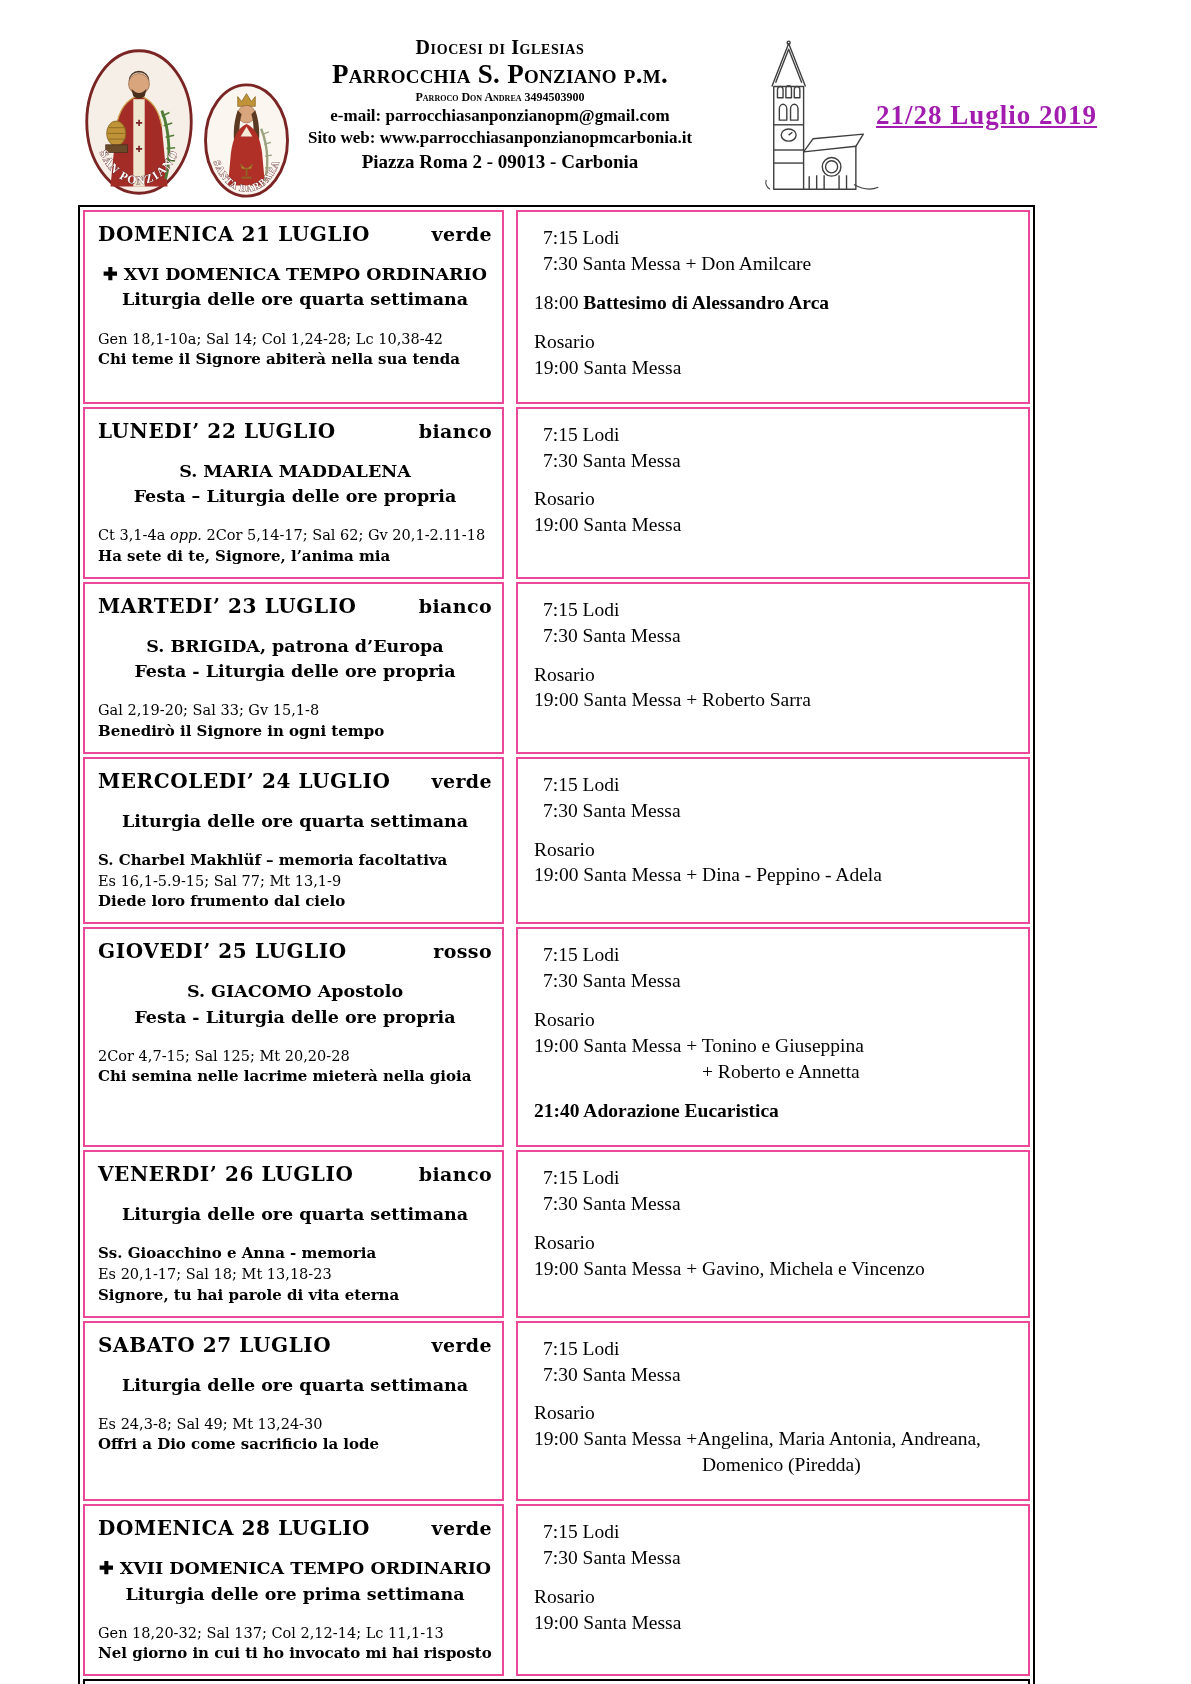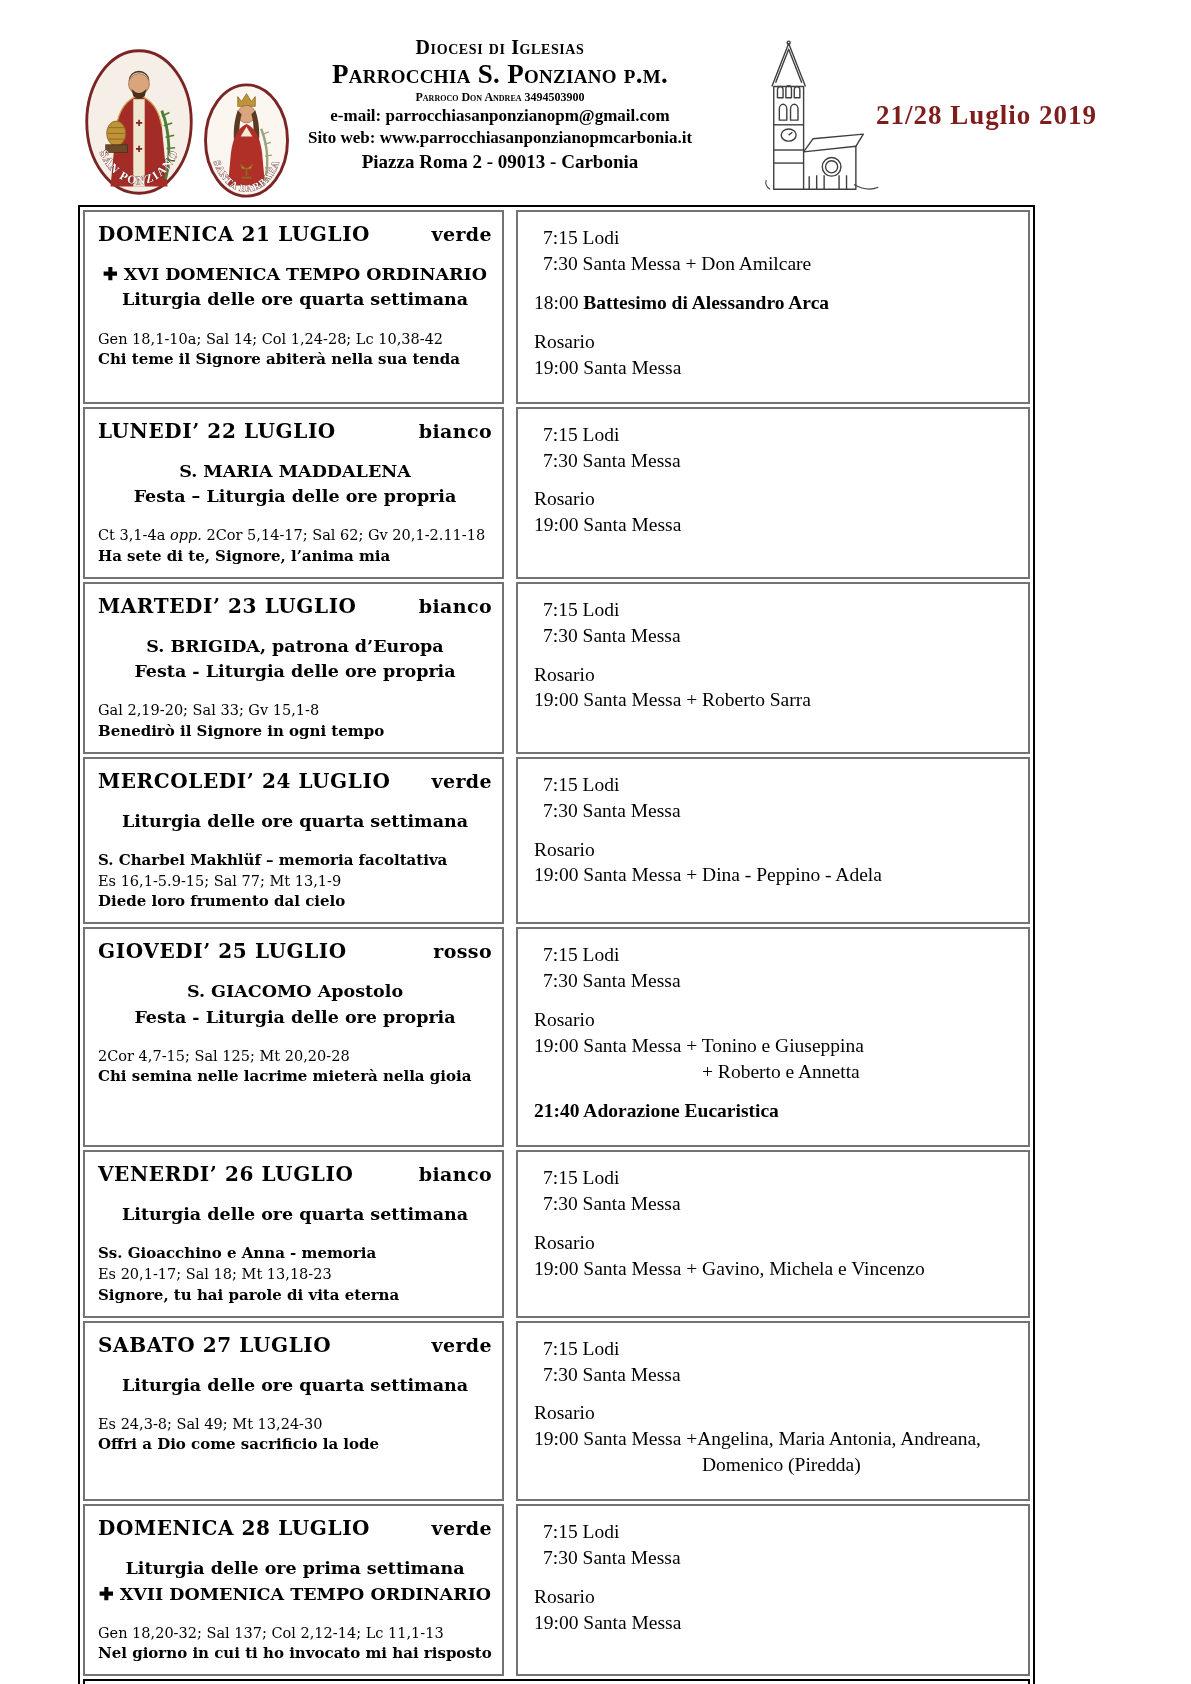--- a/index.html
+++ b/index.html
@@ -18,29 +18,29 @@
     text-align:center;font-weight:bold;white-space:nowrap;
   }
   .diocese{font-size:20px;font-variant:small-caps;letter-spacing:.6px;margin-bottom:1px;}
   .parish{font-size:27px;font-variant:small-caps;line-height:1.1;letter-spacing:.3px;}
   .pastor{font-size:12px;font-variant:small-caps;line-height:1.3;}
   .contact{font-size:17px;line-height:1.28;}
   .address{font-size:19px;line-height:1.35;}
   .church{position:absolute;left:742px;top:34px;width:140px;height:162px;}
   .date-range{
     position:absolute;left:876px;top:100px;
-    font-size:27px;font-weight:bold;letter-spacing:1px;color:#7f1d1d;white-space:nowrap;
+    font-size:27px;font-weight:bold;letter-spacing:1px;color:#a21caf;white-space:nowrap;text-decoration:underline;
   }
   
   .schedule-table{
     position:absolute;left:78px;top:205px;width:957px;box-sizing:border-box;
     border:2px solid #000;padding:3px;background:#fff;
     display:grid;grid-template-columns:421px 1fr;gap:3px 12px;
   }
-  .day-cell,.time-cell{border:2px solid #737373;box-sizing:border-box;background:#fff;overflow:hidden;}
+  .day-cell,.time-cell{border:2px solid #ec4899;box-sizing:border-box;background:#fff;overflow:hidden;}
   .day-cell{
     padding:10px 10px 10px 13px;min-height:146px;
     font-family:"DejaVu Serif", serif;
     display:flex;flex-direction:column;
   }
   .day-head{display:flex;justify-content:space-between;align-items:baseline;
     font-weight:bold;font-size:20px;letter-spacing:.6px;}
   .day-color{font-size:19px;letter-spacing:.4px;}
   .feast{margin-top:16px;text-align:center;font-weight:bold;font-size:17.5px;line-height:1.45;}
   .readings{margin-top:16px;font-size:14.5px;line-height:1.4;white-space:nowrap;}
@@ -325,22 +325,22 @@
           <div class="sched-line ind2"><span>Domenico (Piredda)</span></div>
         </div>
       </section>
 
   <section class="day-cell">
     <div class="day-head">
       <span class="day-title">DOMENICA 28 LUGLIO</span>
       <span class="day-color">verde</span>
     </div>
     <div class="feast">
+          <div class="feast-line"><span>✚ XVII DOMENICA TEMPO ORDINARIO</span></div>
           <div class="feast-line"><span>Liturgia delle ore prima settimana</span></div>
-          <div class="feast-line"><span>✚ XVII DOMENICA TEMPO ORDINARIO</span></div>
         </div>
     <div class="readings">
           <div class="reading-line"><span>Gen 18,20-32; Sal 137; Col 2,12-14; Lc 11,1-13</span></div>
           <div class="reading-line"><span class="b">Nel giorno in cui ti ho invocato mi hai risposto</span></div>
         </div>
   </section>
   <section class="time-cell">
         <div class="sched-block">
           <div class="sched-line ind"><span>7:15 Lodi</span></div>
           <div class="sched-line ind"><span>7:30 Santa Messa</span></div>

